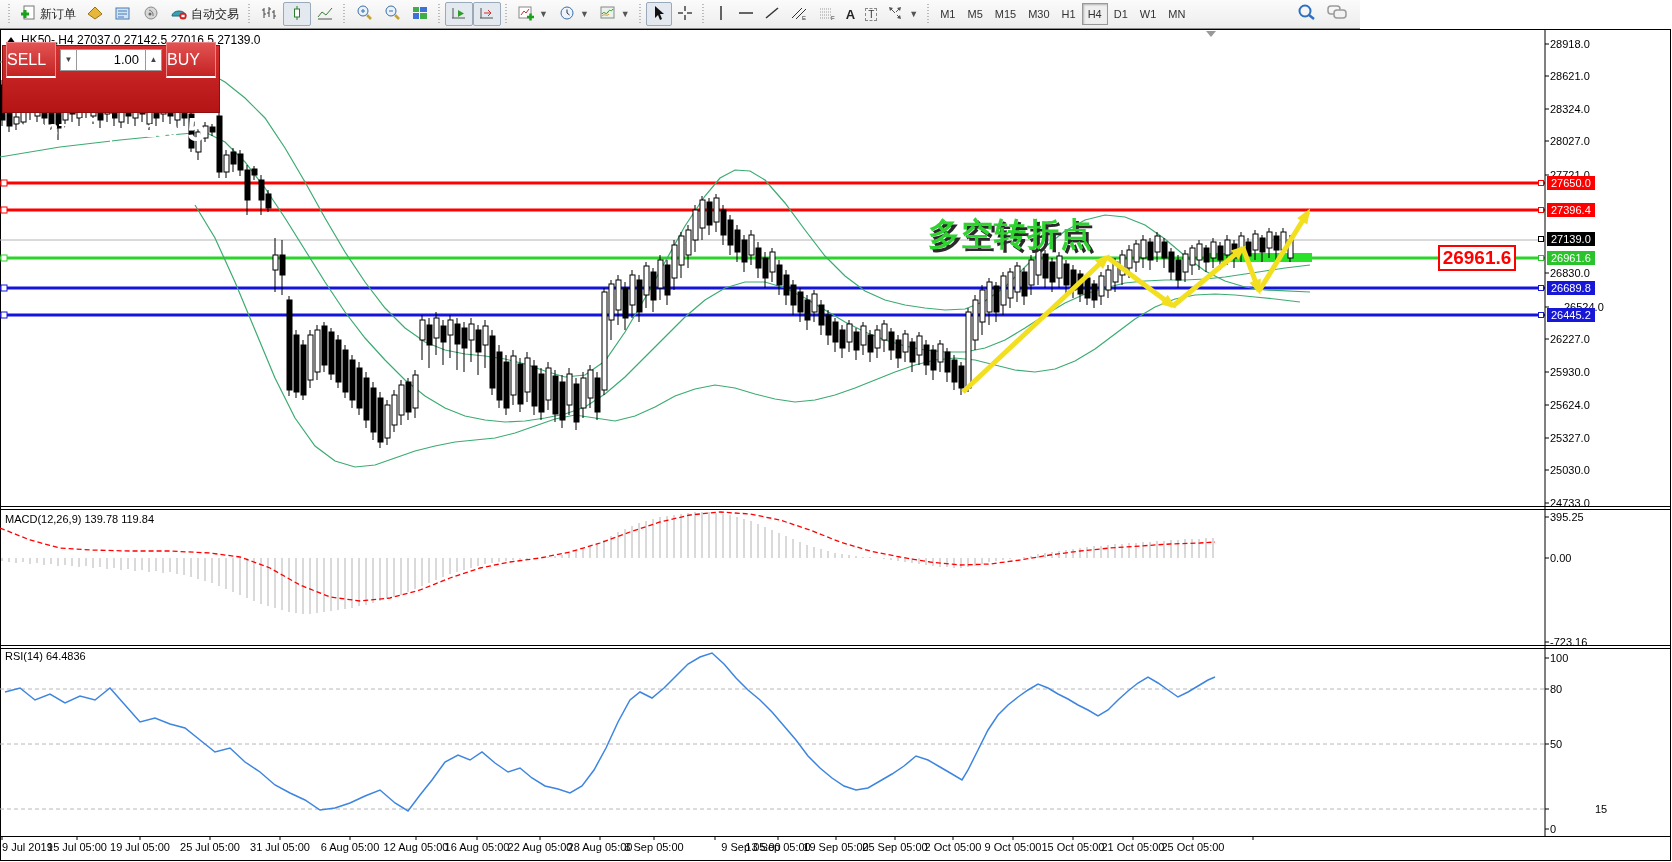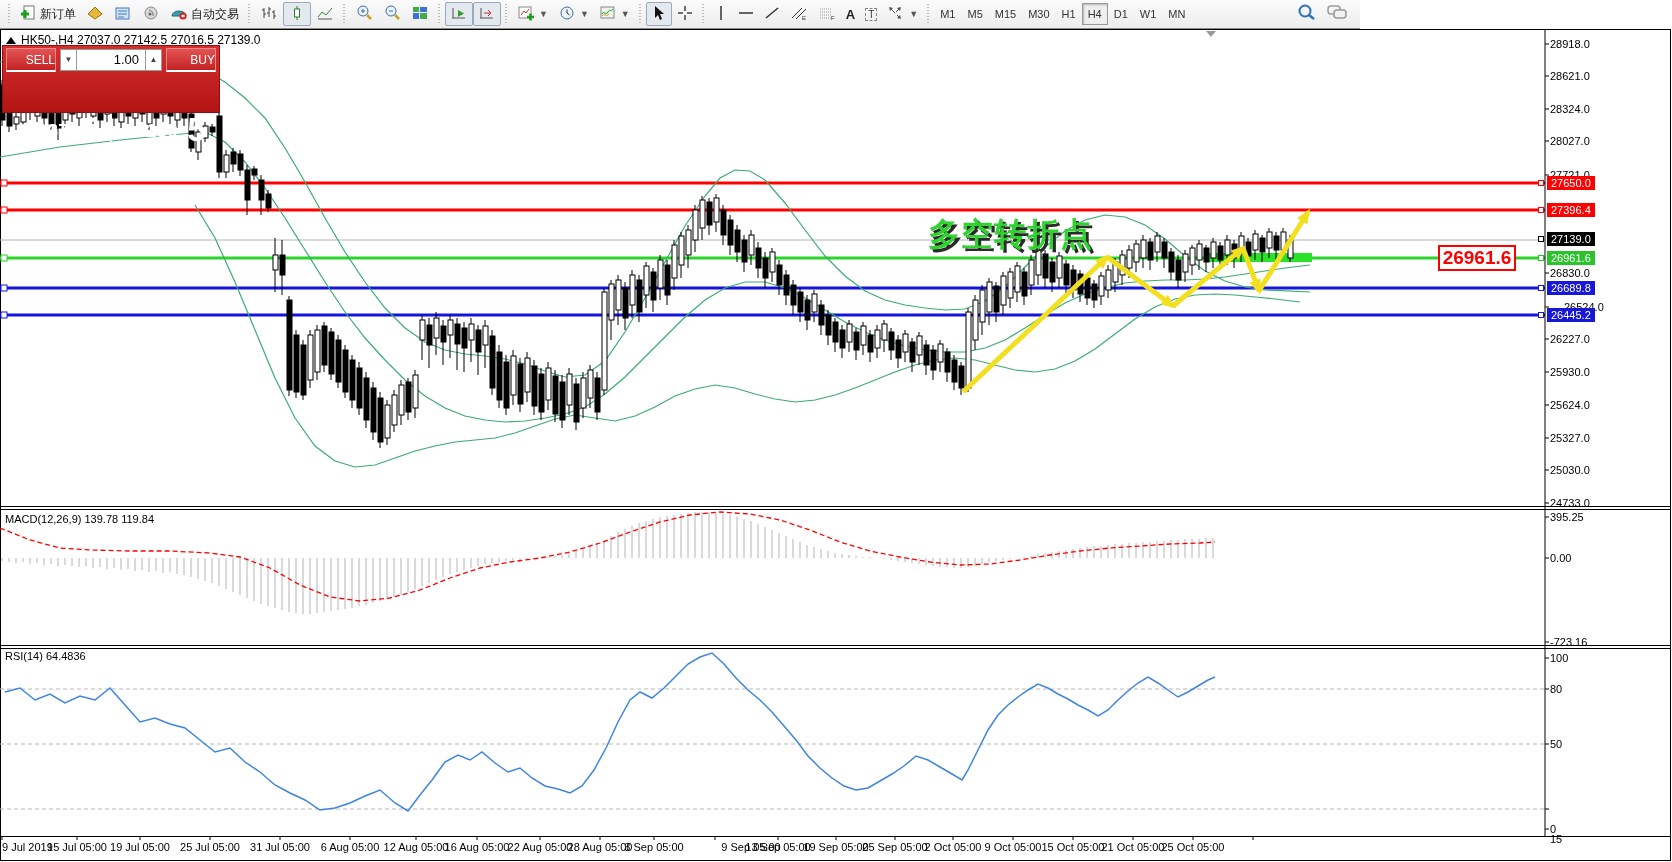--- a/index.html
+++ b/index.html
@@ -40,21 +40,21 @@
             border-bottom:7px solid #000; }
   #shift-marker { left:1206px; top:31px; width:0; height:0;
                   border-left:5px solid transparent; border-right:5px solid transparent;
                   border-top:6px solid #999; }
 
   
   #trade-panel { left:2px; top:45px; width:218px; height:68px;
                  background:linear-gradient(#d53030,#b41414); border:1px solid #8d0f0f;
                  display:flex; flex-direction:column; z-index:12; }
   #tp-row1 { display:flex; align-items:center; height:26px; padding:2px 3px 0 3px; gap:4px; }
-  .tp-btn { flex:0 0 50px; height:24px; color:#fff; font-size:12px; text-align:right;
+  .tp-btn { flex:0 0 50px; height:36px; color:#fff; font-size:16px; text-align:left;
             line-height:20px; background:linear-gradient(#e25454,#c42222);
             border:1px solid #e88; border-bottom:2px solid #fff; }
   #tp-spin { flex:1; display:flex; height:22px; }
   .spin-btn { width:17px; background:#fff; border:1px solid #999; font-size:8px; color:#444;
               text-align:center; line-height:20px; }
   #tp-vol { flex:1; background:#fff; border-top:1px solid #999; border-bottom:1px solid #999;
             font-size:13px; color:#000; text-align:right; padding:2px 6px 0 0; }
   #tp-row2 { flex:1; display:flex;margin-top:40px; }
   .tp-price { flex:1; display:flex; align-items:flex-end; justify-content:center;
               color:#fff; padding-bottom:2px; }
@@ -1007,21 +1007,21 @@
       <div class="ptick" style="top: 405px;">25624.0</div>
       <div class="ptick" style="top: 438px;">25327.0</div>
       <div class="ptick" style="top: 470px;">25030.0</div>
       <div class="ptick" style="top: 503px;">24733.0</div>
       <div class="ptick" style="top: 517px;">395.25</div>
       <div class="ptick" style="top: 558px;">0.00</div>
       <div class="ptick" style="top: 642px;">-723.16</div>
       <div class="ptick" style="top: 658px;">100</div>
       <div class="ptick" style="top: 689px;">80</div>
       <div class="ptick" style="top: 744px;">50</div>
-      <div class="ptick" style="top: 839px;">15</div>
+      <div class="ptick" style="top: 809px; margin-left: 45px;">15</div>
       <div class="ptick" style="top: 829px;">0</div>
       <div class="plabel" style="top: 183px; background: rgb(255, 0, 0);">27650.0</div>
       <div class="sq" style="top: 183px; left: 1538px; border-color: rgb(255, 0, 0);"></div>
       <div class="plabel" style="top: 210px; background: rgb(255, 0, 0);">27396.4</div>
       <div class="sq" style="top: 210px; left: 1538px; border-color: rgb(255, 0, 0);"></div>
       <div class="plabel" style="top: 239px; background: rgb(0, 0, 0);">27139.0</div>
       <div class="sq" style="top: 239px; left: 1538px; border-color: rgb(0, 0, 0);"></div>
       <div class="plabel" style="top: 258px; background: rgb(43, 195, 43);">26961.6</div>
       <div class="sq" style="top: 258px; left: 1538px; border-color: rgb(43, 195, 43);"></div>
       <div class="plabel" style="top: 288px; background: rgb(23, 23, 216);">26689.8</div>

